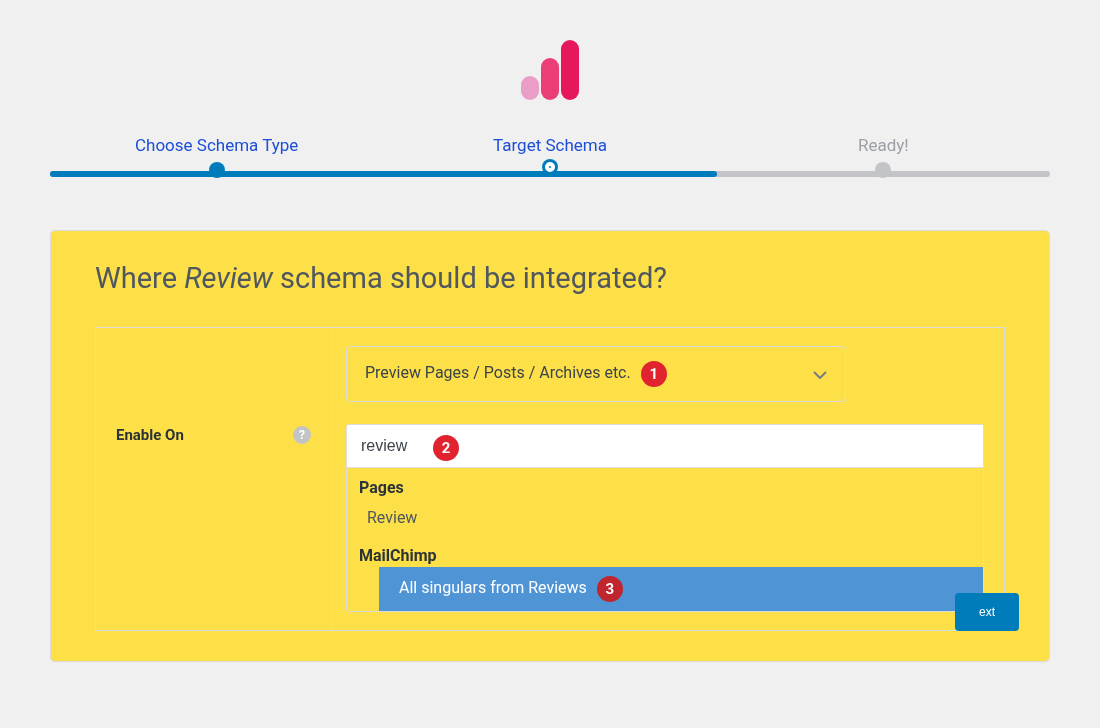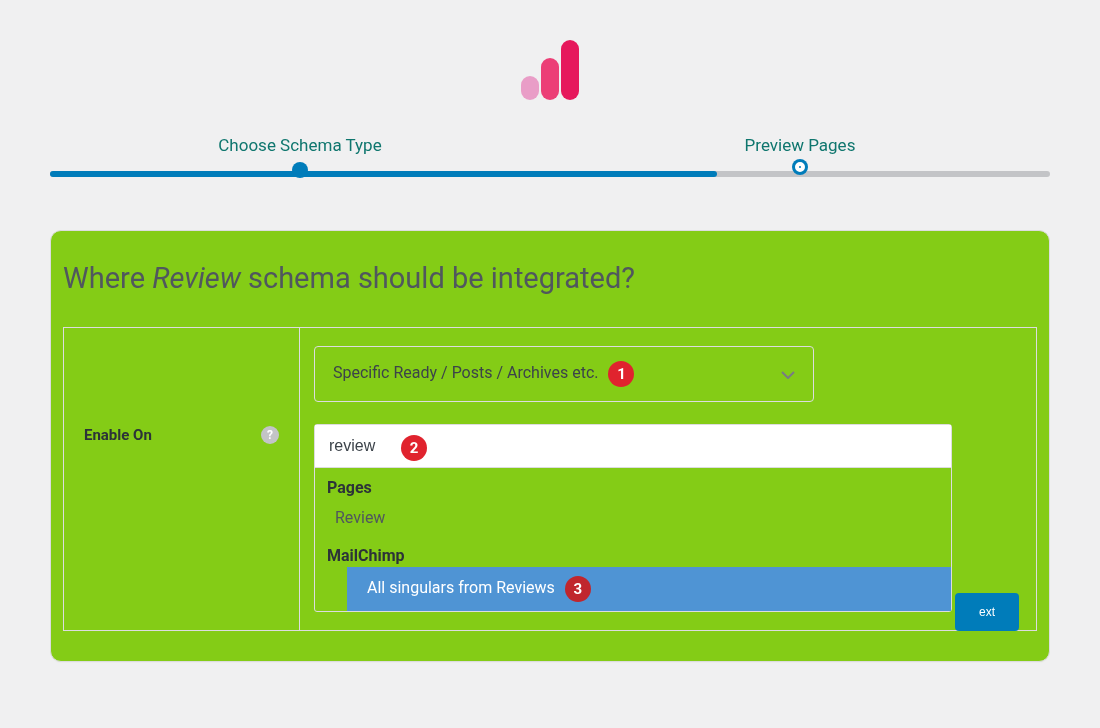--- a/index.html
+++ b/index.html
@@ -45,21 +45,21 @@
       flex: 1;
       text-align: center;
       z-index: 1;
     }
     .step-label {
       font-size: 17px;
       color: #9ca0a5;
       margin-bottom: 9px;
       font-weight: 400;
     }
-    .step.active .step-label, .step.done .step-label { color: #0f766e; }
+    .step.active .step-label, .step.done .step-label { color: #1d4ed8; }
     .step-dot {
       width: 16px; height: 16px;
       background: #c3c4c7;
       border-radius: 50%;
       margin: 0 auto;
       position: relative;
       top: -2px;
     }
     .step.done .step-dot { background: #007cba; }
     .step.active .step-dot { background: #007cba; border: 4px solid #fff; box-shadow: 0 0 0 3px #007cba; width: 10px; height: 10px; }
@@ -68,24 +68,24 @@
       top: 36px;
       left: 0;
       width: 66.66%;
       height: 6px;
       background: #007cba;
       border-radius: 3px;
       z-index: 0;
     }
 
     .panel {
-      background: #84cc16;
-      border: 1px solid #dcdcde;
-      border-radius: 11px;
-      padding: 30px 12px;
+      background: #fde047;
+      border: 1px solid #dcdcde;
+      border-radius: 5px;
+      padding: 30px 44px;
       box-shadow: 0 1px 1px rgba(0,0,0,0.02);
     }
     .panel-title {
       font-size: 29px;
       font-weight: 400;
       color: #50575e;
       margin-bottom: 32px;
     }
     .panel-title em { font-style: italic; }
 
@@ -167,39 +167,43 @@
     </div>
   </div>
 
   <div class="stepper">
     <div class="prog-line"></div>
     <div class="step done">
       <div class="step-label">Choose Schema Type</div>
       <div class="step-dot"></div>
     </div>
     <div class="step active">
-      <div class="step-label">Preview Pages</div>
+      <div class="step-label">Target Schema</div>
+      <div class="step-dot"></div>
+    </div>
+    <div class="step">
+      <div class="step-label">Ready!</div>
       <div class="step-dot"></div>
     </div>
   </div>
 
   <div class="panel" style="position:relative; overflow:visible;">
     <h2 class="panel-title">
       <span>Where </span><em>Review</em><span> schema should be integrated?</span>
     </h2>
 
     <div class="table">
       <div class="table-label">
         <span class="label-text">Enable On</span>
         <span class="help-icon">?</span>
       </div>
       <div class="table-body">
         <div class="select-box">
           <span>
-            <span>Specific Ready / Posts / Archives etc.</span>
+            <span>Preview Pages / Posts / Archives etc.</span>
             <span class="badge">1</span>
           </span>
           <span class="chevron">
             <svg width="14" height="8" viewBox="0 0 14 8">
                 <path d="M1 1 L7 7 L13 1" fill="none" stroke="#787c82" stroke-width="2"></path>
               </svg>
           </span>
         </div>
 
         <div class="search-wrap">

